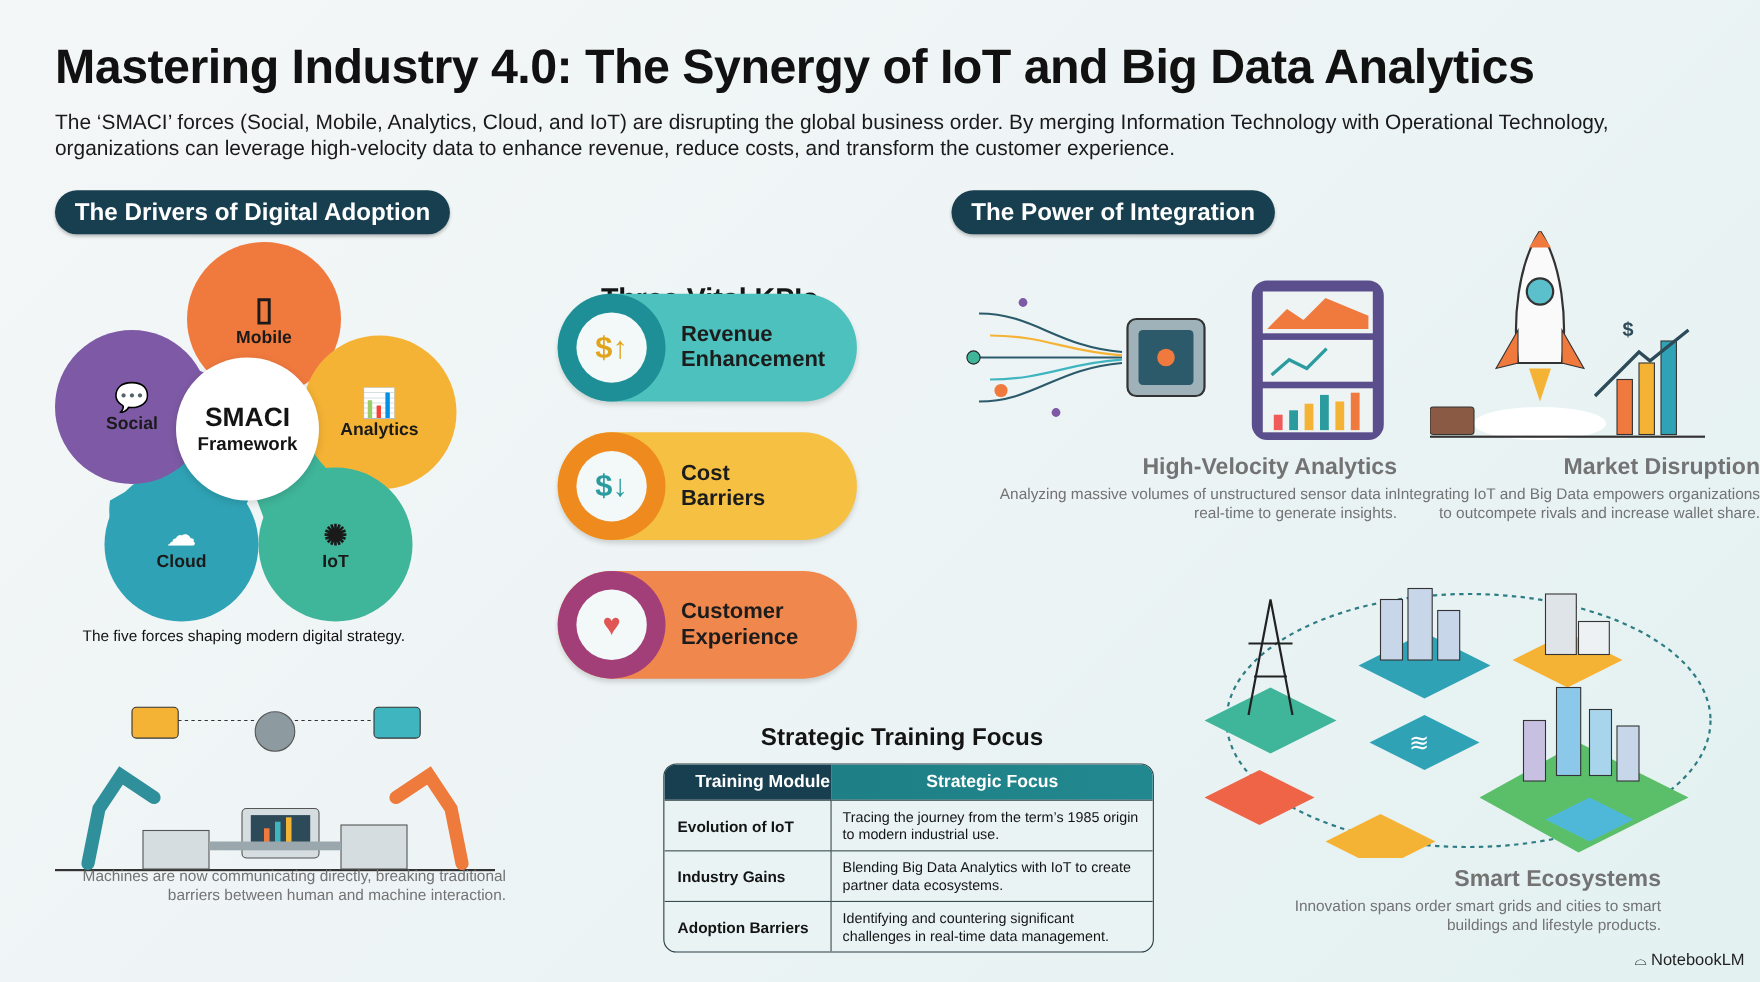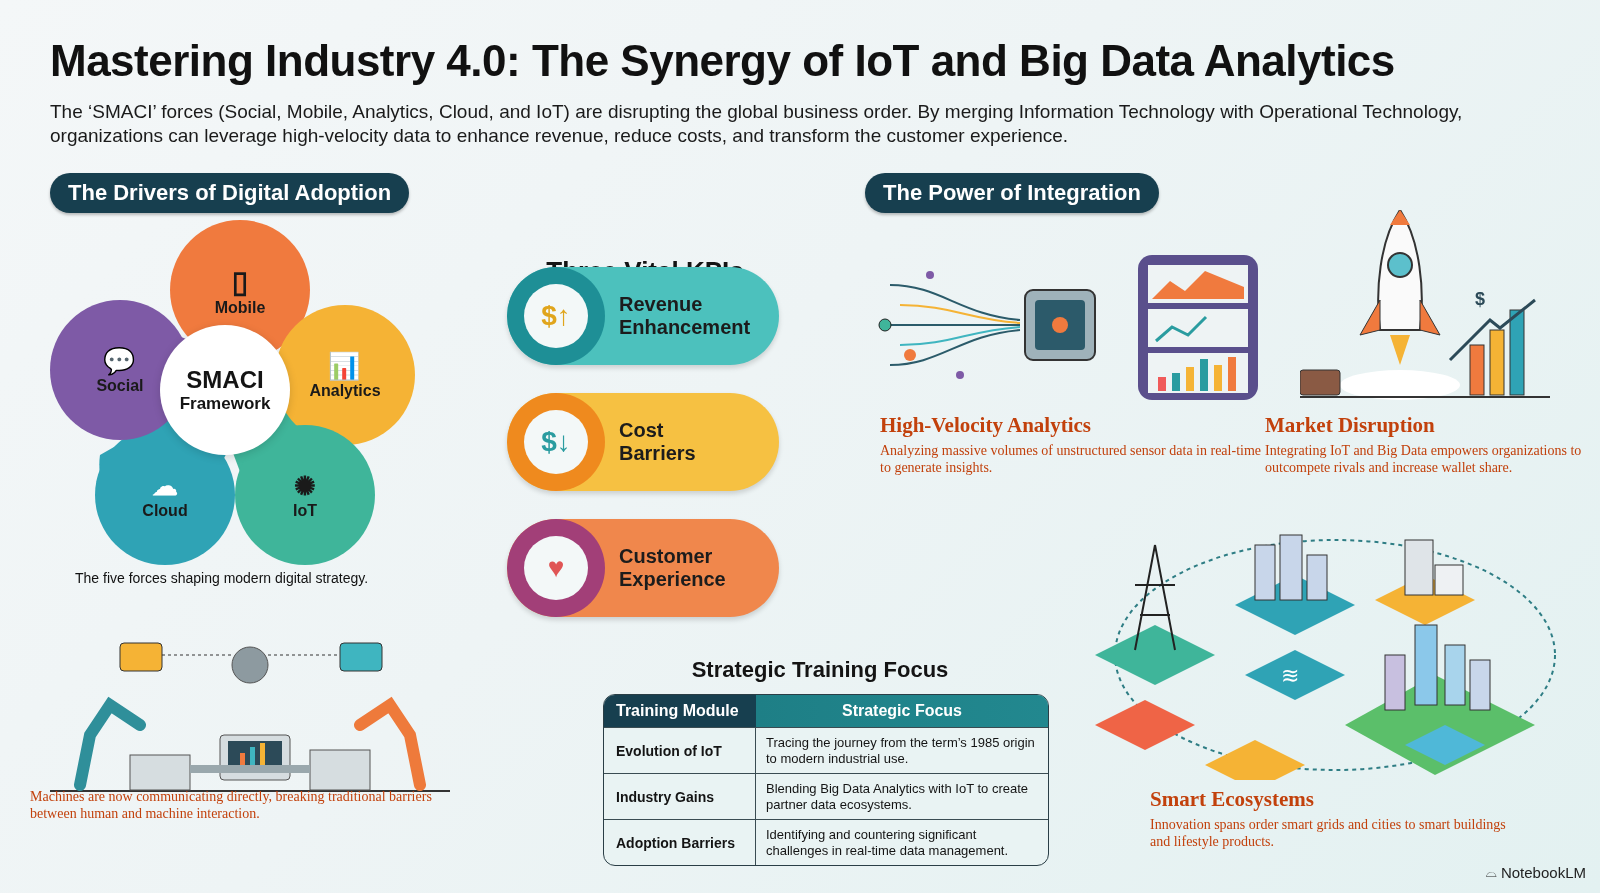--- a/index.html
+++ b/index.html
@@ -17,21 +17,21 @@
   .subtitle {
     position: absolute; left: 50px; top: 100px; width: 1420px;
     font-size: 19px; line-height: 24px; color: #1a1a1a;
   }
   .pill {
     position: absolute; height: 40px; border-radius: 20px;
     background: #173f4f; color: #fff; font-weight: 700; font-size: 22px;
     display: flex; align-items: center; padding: 0 18px;
     box-shadow: 0 2px 3px rgba(0,0,0,0.25);
   }
-  .caption { position: absolute; text-align: left; color: #c2410c; font-family: Liberation Serif, serif; }
+  .caption { position: absolute; text-align: right; color: #737373; }
   .caption h3 { font-size: 21px; font-weight: 700; margin-bottom: 4px; }
   .caption p { font-size: 14px; line-height: 17px; }
   .small-cap { position: absolute; font-size: 14px; color: #111; }
 
   
   .smaci { position: absolute; left: 50px; top: 225px; width: 360px; height: 340px; }
   .petal {
     position: absolute; width: 140px; height: 140px; border-radius: 50%;
     display: flex; flex-direction: column; align-items: center; justify-content: center;
     font-weight: 700; font-size: 16px; color: #1a1a1a;
@@ -60,21 +60,21 @@
   .kpi .label { margin-left: 14px; font-size: 20px; font-weight: 700; line-height: 23px; color: #1c1c1c; }
 
   
   .tbl-title { position: absolute; left: 600px; top: 657px; width: 440px; text-align: center; font-size: 22px; font-weight: 700; }
   table.train {
     position: absolute; left: 603px; top: 694px; width: 446px;
     border-collapse: separate; border-spacing: 0; border: 1.5px solid #2a3e46; border-radius: 12px; overflow: hidden;
     background: #e9f3f3; font-size: 13px;
   }
   table.train th { color: #fff; font-size: 16px; font-weight: 700; height: 32px; }
-  table.train th.c1 { background: #173f4f; width: 152px; text-align: left; padding-left: 12px; }
+  table.train th.c1 { background: #173f4f; width: 152px; text-align: left; padding-left: 28px; }
   table.train th.c2 { background: linear-gradient(90deg, #1e7f86, #22888f); text-align: center; }
   table.train td { height: 46px; border-top: 1.5px solid #3a4c52; vertical-align: middle; }
   table.train td.c1 { font-weight: 700; padding-left: 12px; border-right: 1.5px solid #3a4c52; font-size: 14px; }
   table.train td.c2 { padding: 0 10px; line-height: 16px; }
 
   
   .illus { position: absolute; }
   .footer-brand { position: absolute; right: 14px; bottom: 12px; font-size: 15px; color: #222; display: flex; align-items: center; gap: 4px; }
 </style>
 </head>

